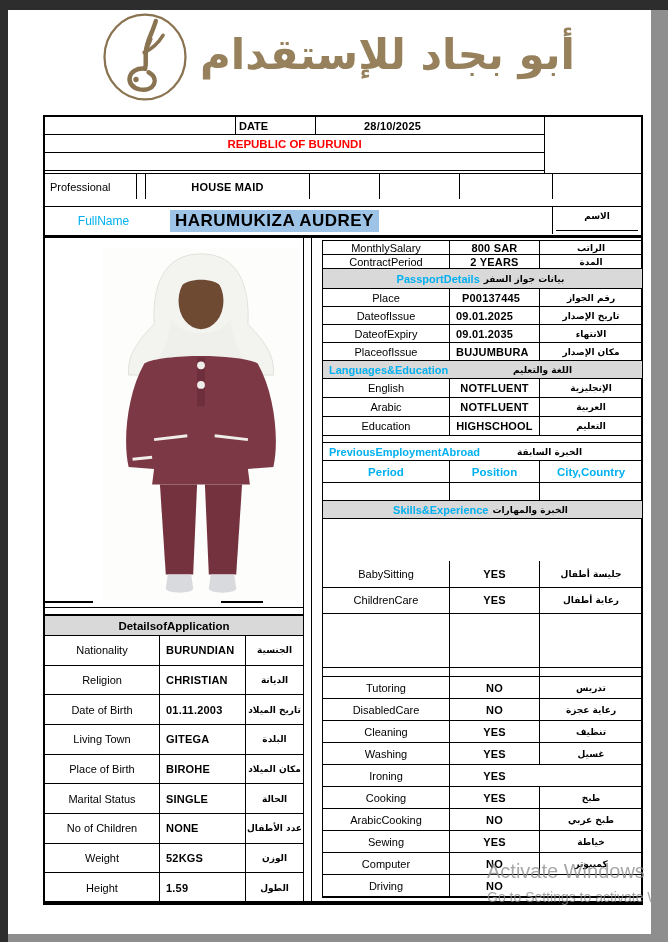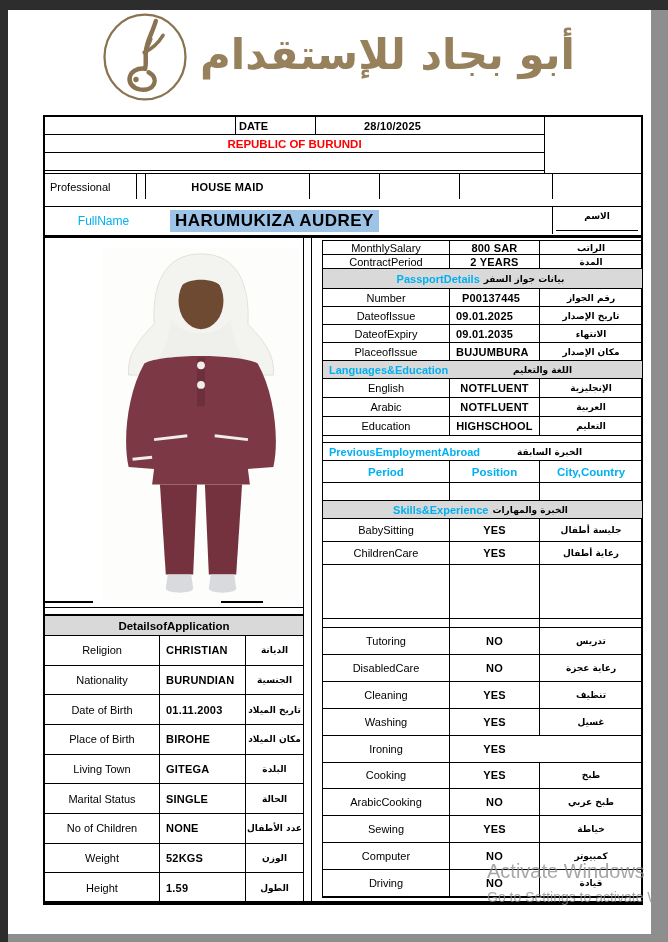--- a/index.html
+++ b/index.html
@@ -150,21 +150,21 @@
     </div>
 
   <div class="bar gray cc" style="height:20px;">
     <span class="cy b">PassportDetails</span>
     <span class="ar">بيانات جواز السفر</span>
   </div>
 
   <div class="growcol" style="height:72px;">
 
   <div class="rrow">
-      <div class="rc1 lbl cc">Number</div>
+      <div class="rc1 lbl cc">Place</div>
       <div class="rc2 val lft" style="padding-left:12px;">P00137445</div>
       <div class="rc3 ar cc">رقم الجواز</div>
     </div>
       <div class="rrow">
       <div class="rc1 lbl cc">DateofIssue</div>
       <div class="rc2 val lft" style="padding-left:6px;">09.01.2025</div>
       <div class="rc3 ar cc">تاريخ الإصدار</div>
     </div>
       <div class="rrow">
       <div class="rc1 lbl cc">DateofExpiry</div>
@@ -219,21 +219,21 @@
     <div class="rc1"></div>
       <div class="rc2"></div>
       <div class="rc3"></div>
   </div>
 
   <div class="bar gray cc" style="height:18px;">
     <span class="cy b">Skills&amp;Experience</span>
     <span class="ar">الخبرة والمهارات</span>
   </div>
 
-  <div class="growcol" style="height:46px;">
+  <div class="growcol" style="height:53px;margin-top:42px;">
 
   <div class="rrow">
       <div class="rc1 lbl cc">BabySitting</div>
       <div class="rc2 val cc">YES</div>
       <div class="rc3 ar cc">جليسة أطفال</div>
     </div>
       <div class="rrow">
       <div class="rc1 lbl cc">ChildrenCare</div>
       <div class="rc2 val cc">YES</div>
       <div class="rc3 ar cc">رعاية أطفال</div>
@@ -294,53 +294,52 @@
       <div class="rc3 ar cc">خياطة</div>
     </div>
       <div class="rrow">
       <div class="rc1 lbl cc">Computer</div>
       <div class="rc2 val cc">NO</div>
       <div class="rc3 ar cc">كمبيوتر</div>
     </div>
       <div class="rrow">
       <div class="rc1 lbl cc">Driving</div>
       <div class="rc2 val cc">NO</div>
-      <div class="rc3 ar cc">قيادة</div>
     </div>
     </div>
 </div>
 
 <div class="abs" style="left:45px;top:615px;width:259px;height:288px;border-right:1px solid #000;display:flex;flex-direction:column;">
   <div class="gray cc b bb" style="height:19px;font-size:11.5px;border-top:1px solid #000;">DetailsofApplication</div>
   <div class="growcol" style="flex:1;">
 
   <div class="lrow">
+      <div class="lc1 lbl cc">Nationality</div>
+      <div class="lc2 val lft">BURUNDIAN</div>
+      <div class="lc3 ar cc">الجنسية</div>
+    </div>
+      <div class="lrow">
       <div class="lc1 lbl cc">Religion</div>
       <div class="lc2 val lft">CHRISTIAN</div>
       <div class="lc3 ar cc">الديانة</div>
     </div>
       <div class="lrow">
-      <div class="lc1 lbl cc">Nationality</div>
-      <div class="lc2 val lft">BURUNDIAN</div>
-      <div class="lc3 ar cc">الجنسية</div>
-    </div>
-      <div class="lrow">
       <div class="lc1 lbl cc">Date of Birth</div>
       <div class="lc2 val lft">01.11.2003</div>
       <div class="lc3 ar cc">تاريخ الميلاد</div>
     </div>
       <div class="lrow">
+      <div class="lc1 lbl cc">Living Town</div>
+      <div class="lc2 val lft">GITEGA</div>
+      <div class="lc3 ar cc">البلدة</div>
+    </div>
+      <div class="lrow">
       <div class="lc1 lbl cc">Place of Birth</div>
       <div class="lc2 val lft">BIROHE</div>
       <div class="lc3 ar cc">مكان الميلاد</div>
-    </div>
-      <div class="lrow">
-      <div class="lc1 lbl cc">Living Town</div>
-      <div class="lc2 val lft">GITEGA</div>
-      <div class="lc3 ar cc">البلدة</div>
     </div>
       <div class="lrow">
       <div class="lc1 lbl cc">Marital Status</div>
       <div class="lc2 val lft">SINGLE</div>
       <div class="lc3 ar cc">الحالة</div>
     </div>
       <div class="lrow">
       <div class="lc1 lbl cc">No of Children</div>
       <div class="lc2 val lft">NONE</div>
       <div class="lc3 ar cc">عدد الأطفال</div>

